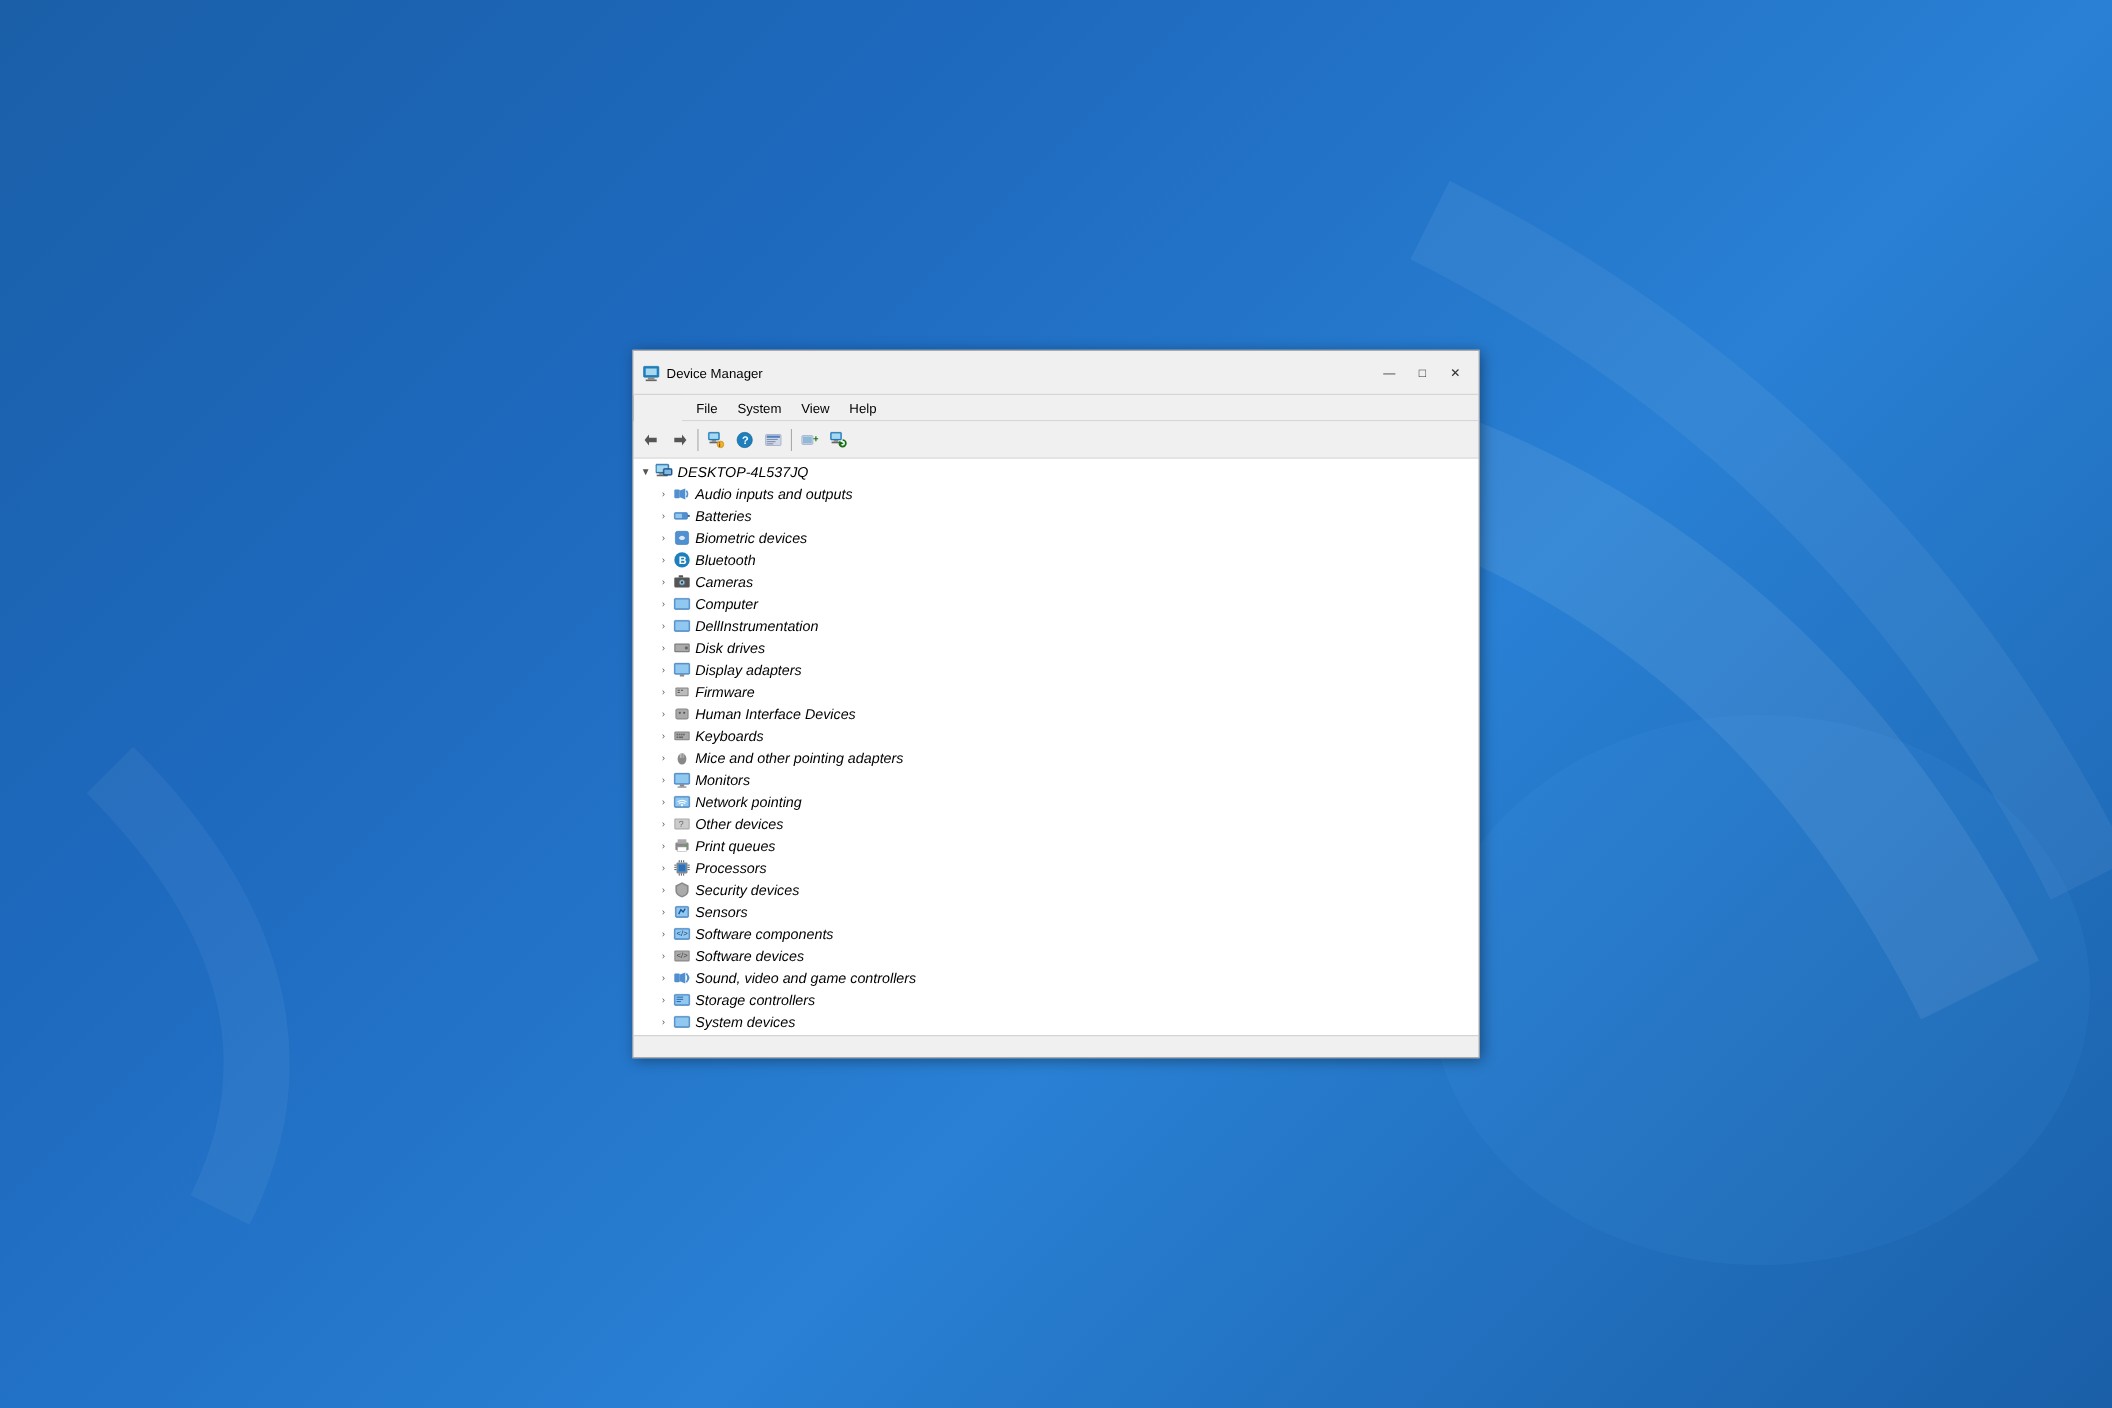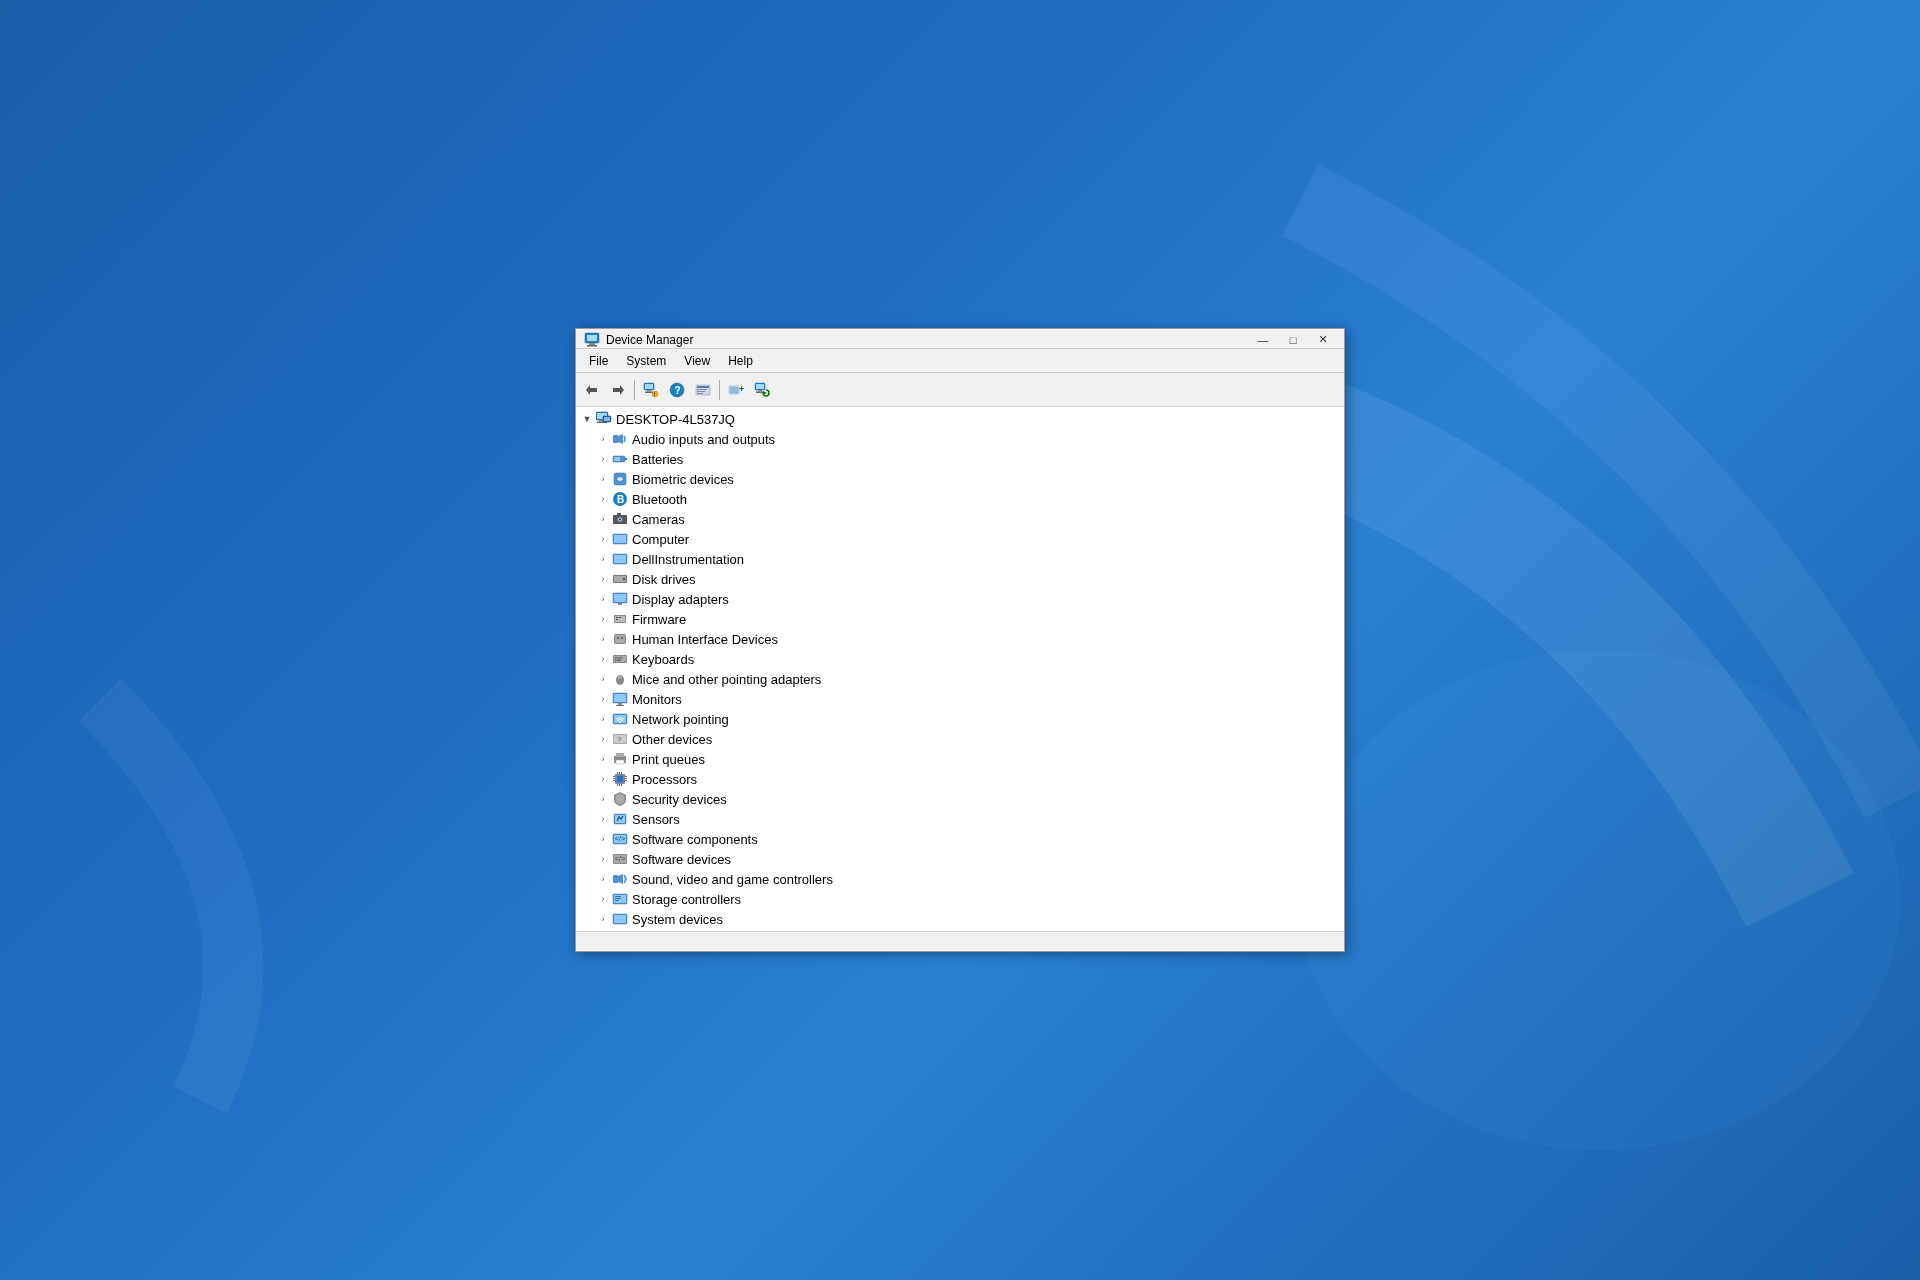--- a/index.html
+++ b/index.html
@@ -39,21 +39,21 @@
     }
 
     
     .title-bar {
       display: flex;
       align-items: center;
       justify-content: space-between;
       background: #f0f0f0;
       padding: 6px 8px 4px 8px;
       border-bottom: 1px solid #d0d0d0;
-      height: 20px;
+      height: 40px;
     }
     .title-bar-left {
       display: flex;
       align-items: center;
       gap: 6px;
     }
     .title-icon {
       width: 16px;
       height: 16px;
     }
@@ -81,20 +81,21 @@
     }
 
     
     .menu-bar {
       display: flex;
       align-items: center;
       background: #f0f0f0;
       padding: 2px 4px;
       border-bottom: 1px solid #d0d0d0;
       height: 24px;
+      margin-left: 44px;
     }
     .menu-item {
       padding: 2px 8px;
       font-size: 12px;
       color: #000;
       cursor: pointer;
       border: 1px solid transparent;
     }
 
     
@@ -170,20 +171,21 @@
       width: 16px;
       height: 16px;
       margin-right: 4px;
       flex-shrink: 0;
       display: inline-flex;
       align-items: center;
       justify-content: center;
     }
     .tree-item .item-label {
       font-size: 13px;
+      font-style: italic;
     }
 
     
     .status-bar {
       height: 20px;
       background: #f0f0f0;
       border-top: 1px solid #d0d0d0;
       display: flex;
       align-items: center;
       padding: 0 4px;

